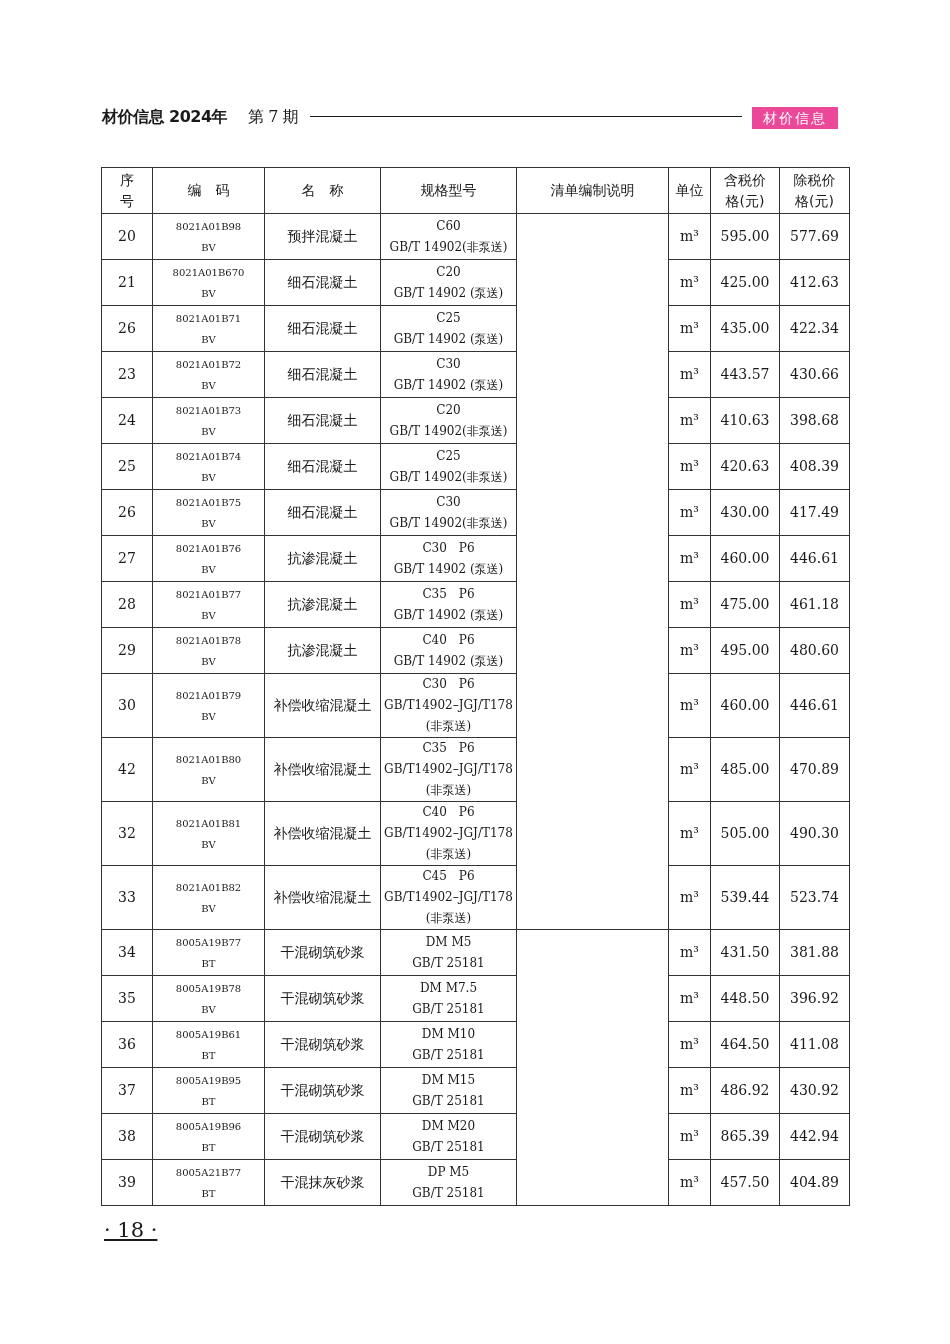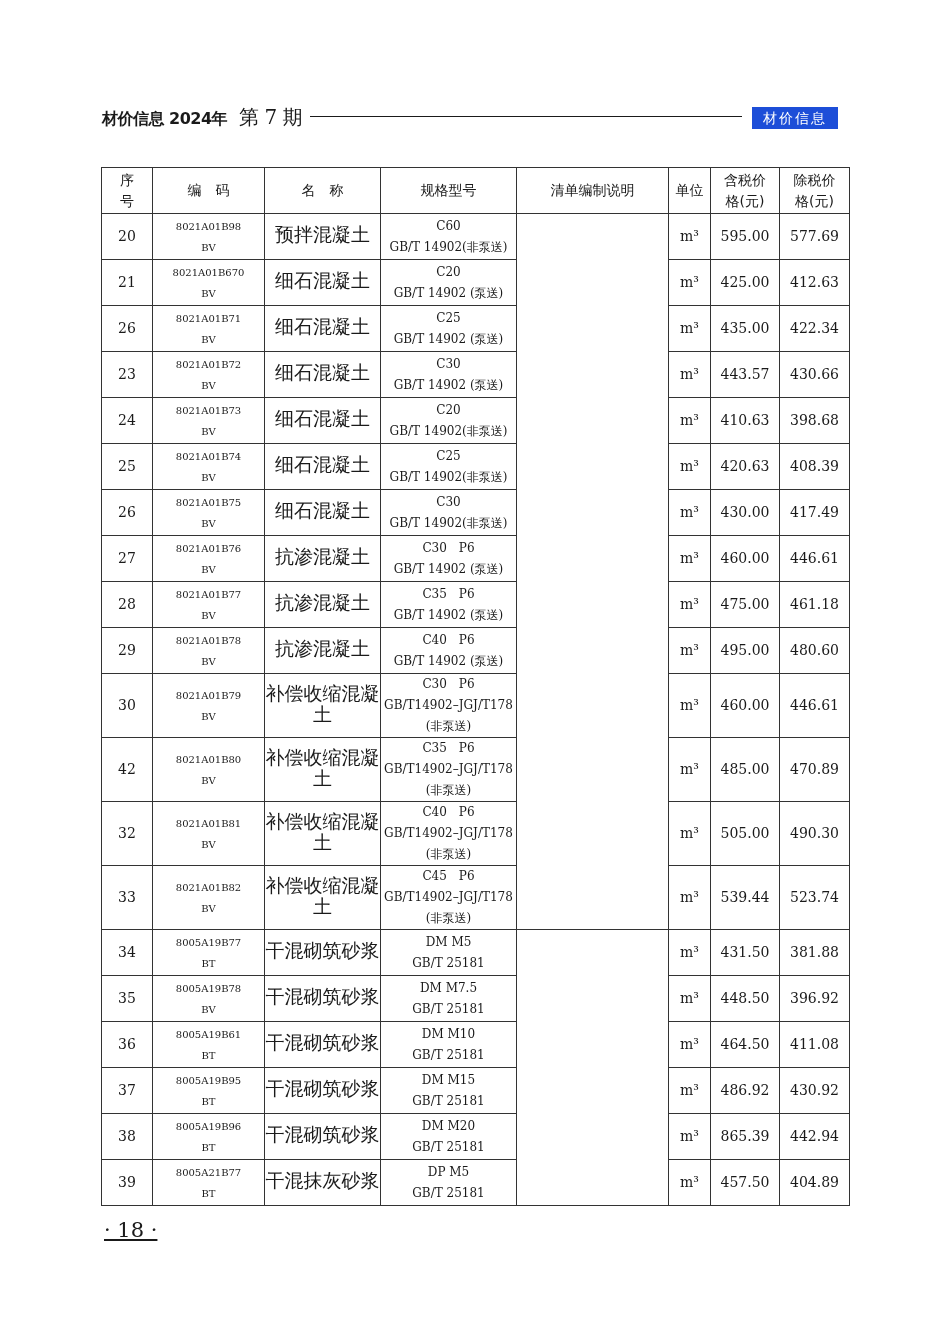--- a/index.html
+++ b/index.html
@@ -1,26 +1,26 @@
 <!DOCTYPE html>
 <html><head>
 <meta charset="utf-8">
 <style>
   html, body { margin: 0; padding: 0; background: #ffffff; }
   body { width: 950px; height: 1344px; position: relative; font-family: "DejaVu Serif", "Liberation Serif", serif; color: #1a1a1a; }
   .header { position: absolute; left: 102px; top: 104px; width: 736px; height: 26px; }
   .header-title { position: absolute; left: 0; top: 0; font-family: "DejaVu Sans", sans-serif; font-weight: bold; font-size: 16px; line-height: 26px; letter-spacing: -0.5px; }
-  .header-issue { font-family: "DejaVu Serif", serif; font-weight: normal; font-size: 20px; margin-left: 12px; }
+  .header-issue { font-family: "DejaVu Serif", serif; font-weight: normal; font-size: 16px; margin-left: 21px; }
   .header-rule { position: absolute; left: 208px; right: 96px; top: 12px; height: 0; border-top: 1.5px solid #1a1a1a; }
-  .header-badge { position: absolute; right: 0; top: 3px; width: 86px; height: 22px; background: #1d4ed8; color: #fff; font-family: "DejaVu Sans", sans-serif; font-size: 14px; line-height: 22px; text-align: center; letter-spacing: 2px; }
+  .header-badge { position: absolute; right: 0; top: 3px; width: 86px; height: 22px; background: #ec4899; color: #fff; font-family: "DejaVu Sans", sans-serif; font-size: 14px; line-height: 22px; text-align: center; letter-spacing: 2px; }
   table.price-table { position: absolute; left: 101px; top: 167px; width: 748px; border-collapse: collapse; table-layout: fixed; font-size: 14px; }
   table.price-table th, table.price-table td { border: 1px solid #333; text-align: center; vertical-align: middle; padding: 0; line-height: 21px; }
   table.price-table th { font-weight: normal; font-family: "DejaVu Sans", sans-serif; font-size: 14px; height: 45px; }
   td.spec { text-align: left; padding-left: 7px; font-size: 12px; line-height: 21px; }
-  td.name { font-family: Liberation Mono, monospace; font-size: 19px; }
+  td.name { font-family: Liberation Sans, sans-serif; font-size: 14px; }
   td.code { font-size: 10px; }
   tr.r2 td { height: 45px; }
   tr.r3 td { height: 62px; }
   .footer { position: absolute; left: 104px; top: 1218px; font-size: 21px; text-decoration: underline; }
 </style>
 </head>
 <body>
 
 <div class="header">
   <div class="header-title">

